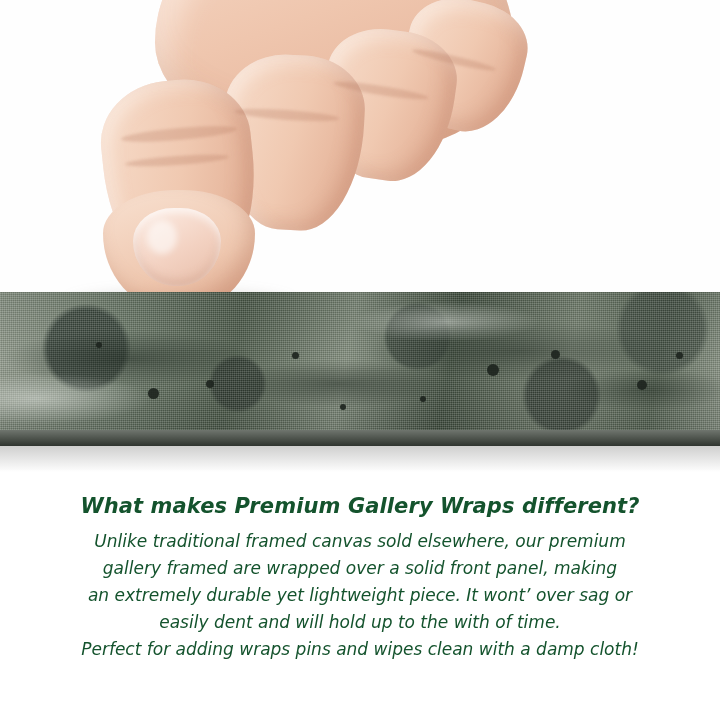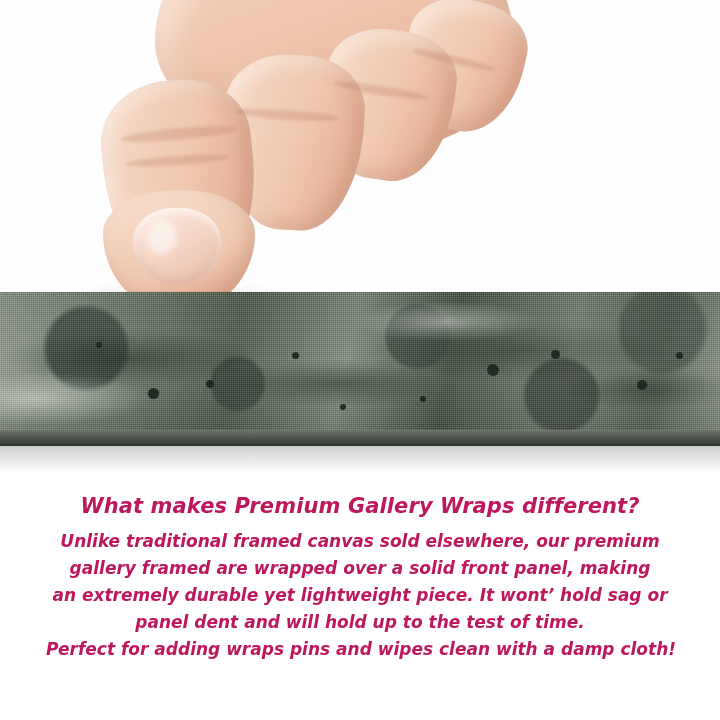--- a/index.html
+++ b/index.html
@@ -224,34 +224,34 @@
     z-index: 7;
   }
 
   
   .caption {
     position: absolute;
     left: 0;
     top: 494px;
     width: 720px;
     text-align: center;
-    color: #be185d;
+    color: #14532d;
     font-family: "DejaVu Sans", sans-serif;
     font-style: italic;
   }
   .caption-heading {
     font-size: 21px;
     font-weight: 700;
     letter-spacing: 0.1px;
     margin-bottom: 10px;
   }
   .caption-body {
     font-size: 17px;
     line-height: 27px;
-    font-weight: 700;
+    font-weight: 400;
     padding: 0 46px;
   }
   .caption-body .line {
     display: block;
     white-space: nowrap;
   }
 </style>
 </head>
 <body>
 
@@ -301,19 +301,19 @@
   </div>
 
   <div class="canvas-bottom-edge"></div>
   <div class="canvas-under-shadow"></div>
 
   <div class="caption">
     <div class="caption-heading">What makes Premium Gallery Wraps different?</div>
     <div class="caption-body">
       <span class="line">Unlike traditional framed canvas sold elsewhere, our premium</span>
       <span class="line">gallery framed are wrapped over a solid front panel, making</span>
-      <span class="line">an extremely durable yet lightweight piece. It wont’ hold sag or</span>
-      <span class="line">panel dent and will hold up to the test of time.</span>
+      <span class="line">an extremely durable yet lightweight piece. It wont’ over sag or</span>
+      <span class="line">easily dent and will hold up to the with of time.</span>
       <span class="line">Perfect for adding wraps pins and wipes clean with a damp cloth!</span>
     </div>
   </div>
 
 </div>
 
 </body></html>

